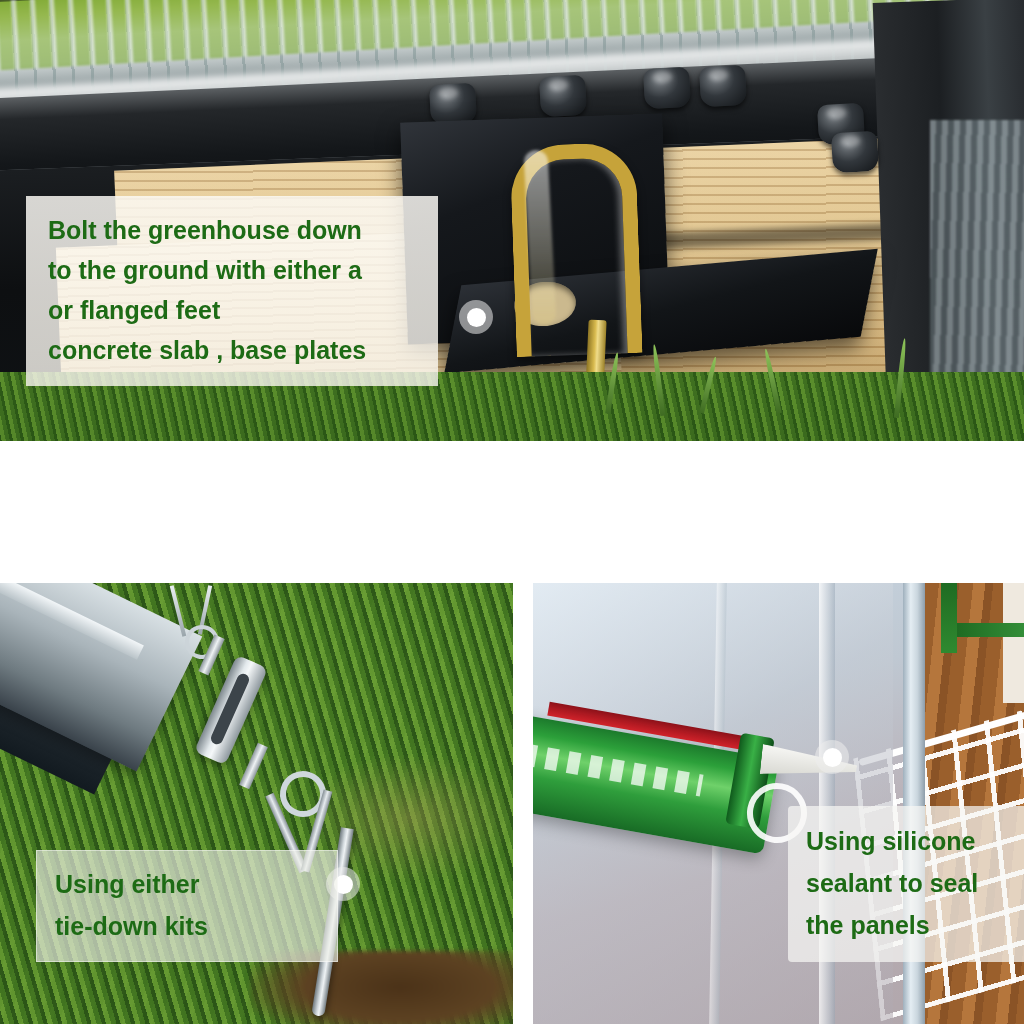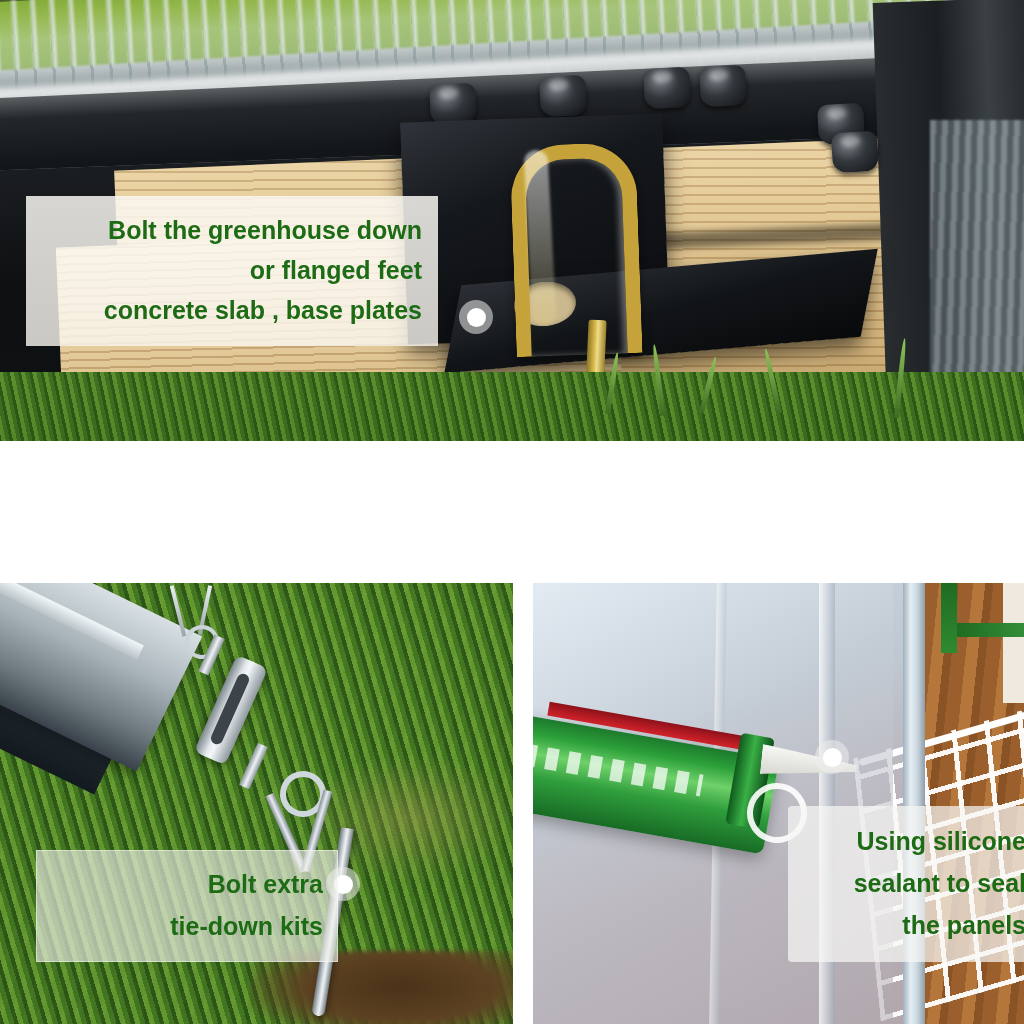--- a/index.html
+++ b/index.html
@@ -225,21 +225,21 @@
         border-radius:5px;}
   .nozzle{position:absolute;left:228px;top:166px;width:96px;height:30px;
         transform:rotate(6deg);
         background:linear-gradient(180deg,#f7f7f4,#d8d8d2);
         clip-path:polygon(0 0,100% 38%,100% 60%,0 100%);}
   .tube-ring{position:absolute;left:214px;top:200px;width:48px;height:48px;
         border:6px solid rgba(255,255,255,.9);border-radius:50%;
         transform:rotate(10deg);}
 
   
-  .caption{position:absolute;color:#1d6b15;font-weight:bold;text-align:right;}
+  .caption{position:absolute;color:#1d6b15;font-weight:bold;}
   .cap-top{left:26px;top:196px;width:374px;padding:14px 16px 16px 22px;
         font-size:25px;line-height:40px;
         background:linear-gradient(180deg,rgba(252,250,245,.84),rgba(250,247,240,.80));}
   .cap-bl{left:36px;top:850px;width:268px;padding:12px 14px 14px 18px;
         font-size:25px;line-height:42px;
         background:rgba(238,240,232,.66);
         border:1px solid rgba(255,255,255,.45);}
   .cap-br{left:788px;top:806px;width:220px;padding:14px 14px 16px 18px;
         font-size:25px;line-height:42px;
         background:rgba(246,246,244,.72);border-radius:4px;}
@@ -296,20 +296,21 @@
     <div class="grass-blade" style="left:656px;top:344px;height:72px;transform:rotate(-7deg);"></div>
     <div class="grass-blade" style="left:706px;top:356px;height:58px;transform:rotate(14deg);"></div>
     <div class="grass-blade" style="left:770px;top:348px;height:66px;transform:rotate(-12deg);"></div>
     <div class="grass-blade" style="left:898px;top:338px;height:80px;transform:rotate(6deg);"></div>
 
     <div class="dot dot-top"></div>
   </div>
 
   <div class="caption cap-top">
     <div>Bolt the greenhouse down</div>
+    <div>to the ground with either a</div>
     <div>or flanged feet</div>
     <div>concrete slab , base plates</div>
   </div>
 
 
   <div class="bl-photo">
     <div class="bl-dry"></div>
     <div class="bl-soil"></div>
 
     <div class="gh-frame2"></div>
@@ -325,21 +326,21 @@
     <div class="tb-rod-b"></div>
     <div class="anchor-eye"></div>
     <div class="anchor-v1"></div>
     <div class="anchor-v2"></div>
     <div class="stake"></div>
 
     <div class="dot dot-bl" style="left:326px;top:284px;"></div>
   </div>
 
   <div class="caption cap-bl">
-    <div>Bolt extra</div>
+    <div>Using either</div>
     <div>tie-down kits</div>
   </div>
 
   <div class="br-photo">
     <div class="br-wood"></div>
     <div class="br-wall"></div>
     <div class="br-greenframe"></div>
     <div class="br-greenframe2"></div>
     <div class="shelf"></div>
     <div class="shelf-edge"></div>

